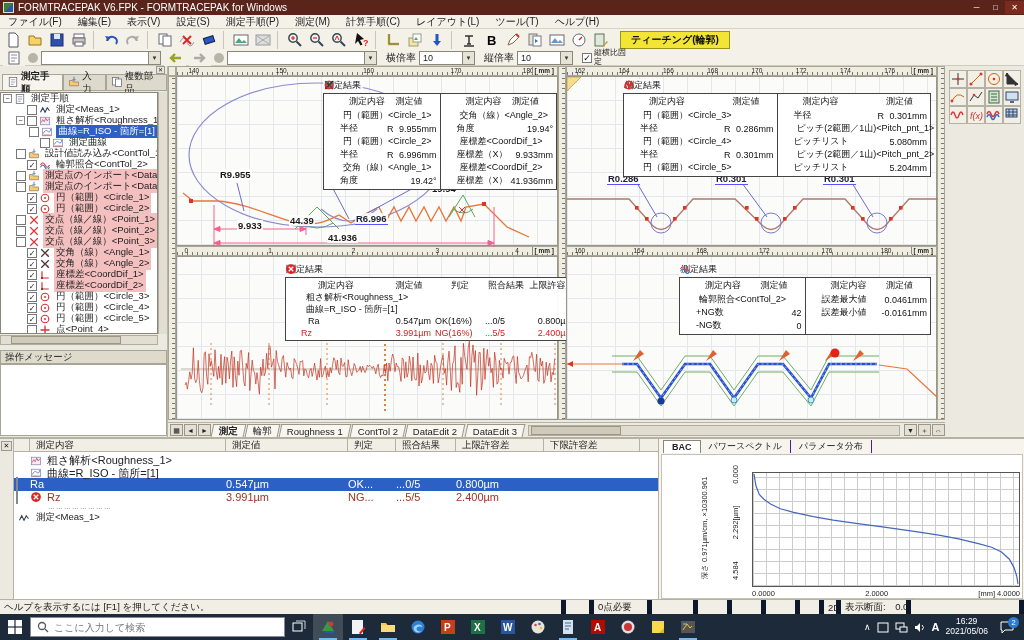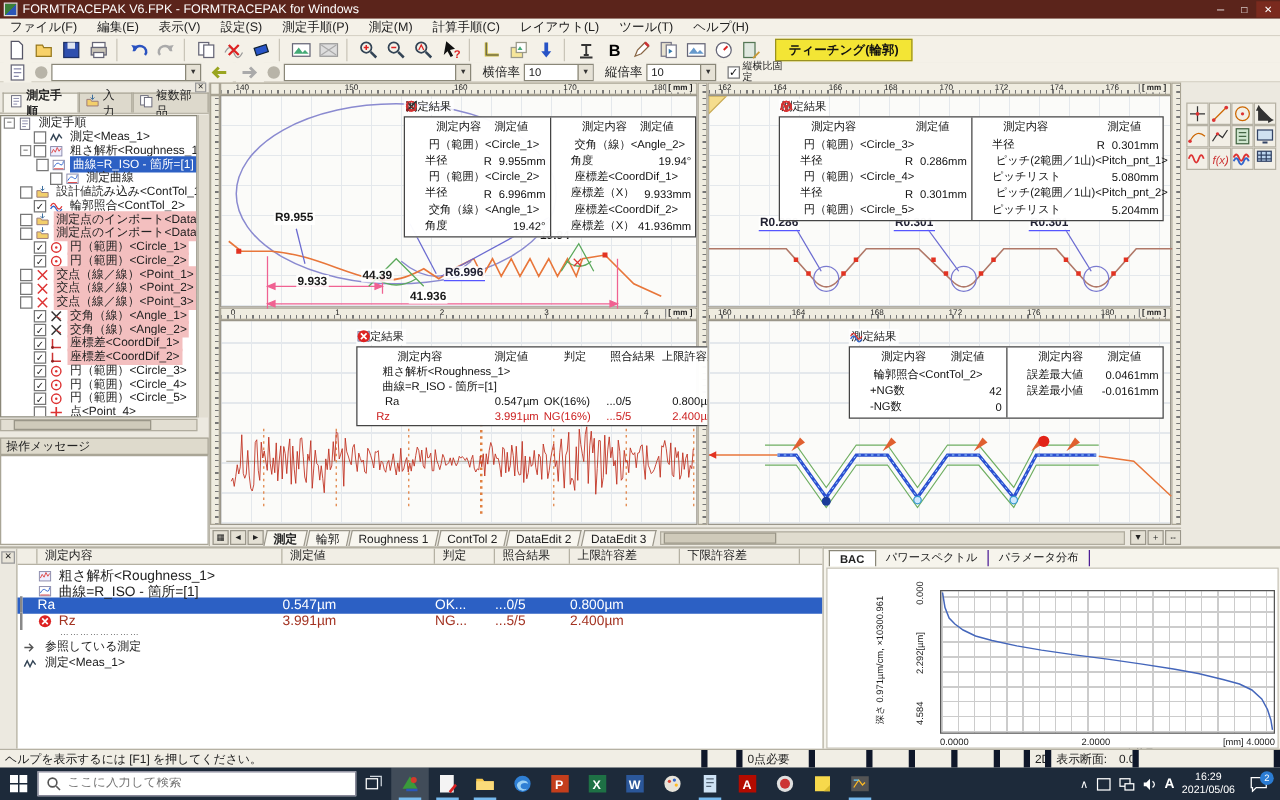--- a/index.html
+++ b/index.html
@@ -92,21 +92,21 @@
   .tabstrip{position:absolute;left:168px;top:422px;width:777px;height:15px;background:#ece9e0;border-top:1px solid #b5b1a3;
     display:flex;align-items:center;font-size:9.5px;gap:1px;padding-left:2px}
   .navb{width:13px;height:12px;border:1px solid #9a968a;background:#e4e0d4;font-size:7px;line-height:11px;text-align:center}
   .dtab{border:1px solid #9a968a;border-bottom:none;background:#f8f6ef;padding:0 6px;height:13px;display:flex;align-items:center;transform:skewX(-12deg)}
   .dtab>span{transform:skewX(12deg)}
   .dtab.first{font-weight:bold}
   .tfill{flex:1;height:11px;background:#e0dccf;border:1px solid #b0ac9e;margin:0 3px;position:relative}
   .tfill .th{position:absolute;left:2px;top:0;width:90px;height:9px;background:#cfcaba;border:1px solid #9a9688}
   
   .righttools{position:absolute;left:945px;top:66px;width:79px;height:371px;background:#ece9e0}
-  .rtgrid{position:absolute;left:4px;top:16px;display:grid;grid-template-columns:repeat(4,18px);grid-auto-rows:18px;gap:0}
+  .rtgrid{position:absolute;left:4px;top:4px;display:grid;grid-template-columns:repeat(4,18px);grid-auto-rows:18px;gap:0}
   .rtb{width:18px;height:18px;border:1px solid #b5b1a3;background:#f2efe6;display:flex;align-items:center;justify-content:center}
   
   .btleft{position:absolute;left:0;top:437px;width:658px;height:162px;background:#fff;border-top:2px solid #b5b1a3}
   .btstrip{position:absolute;left:0;top:0;width:14px;height:100%;background:#ece9e0;border-right:1px solid #b5b1a3}
   .btclose{position:absolute;left:1px;top:2px;width:11px;height:10px;border:1px solid #999;background:#e8e4d8;font-size:7px;line-height:8px;text-align:center}
   .btgrid{display:grid;grid-template-columns:16px 196px 122px 48px 60px 88px 96px;font-size:9.5px;line-height:12px}
   .bthead{position:absolute;left:14px;top:0;width:644px;height:13px;background:#f1eee5;border-bottom:1px solid #b5b1a3}
   .bthead .hc{border-right:1px solid #b5b1a3;padding-left:6px;display:flex;align-items:center}
   .btbody{position:absolute;left:14px;top:14px;width:644px}
   .btrow{height:12.5px;display:grid;grid-template-columns:16px 196px 122px 48px 60px 88px 96px;align-items:center;white-space:nowrap}
@@ -131,21 +131,21 @@
   .bacxticks{position:absolute;left:90px;top:134px;width:268px;display:flex;justify-content:space-between;font-size:7.5px}
   .bacxnote{position:absolute;right:6px;top:143px;font-size:7.5px}
   
   .statusbar{position:absolute;left:0;top:599px;width:1024px;height:15px;background:#f1eee5;border-top:1px solid #b5b1a3;
     display:flex;align-items:stretch;font-size:9.5px}
   .seg{border-right:5px solid #0f172a;display:flex;align-items:center;padding:0 4px;white-space:nowrap;overflow:hidden}
   
   .taskbar{position:absolute;left:0;top:614px;width:1024px;height:26px;background:#1d2a3a;display:flex;align-items:center;color:#fff}
   .tkstart{width:30px;height:26px;display:flex;align-items:center;justify-content:center}
   .tksearch{width:255px;height:20px;background:#fff;border:1px solid #889;display:flex;align-items:center;gap:5px;padding:0 6px;color:#444}
-  .tksearch input{border:none;outline:none;font-size:10px;width:200px;background:transparent;font-family:Liberation Mono, monospace;color:#333}
+  .tksearch input{border:none;outline:none;font-size:10px;width:200px;background:transparent;font-family:Liberation Serif, serif;color:#333}
   .tkview{width:28px;height:26px;display:flex;align-items:center;justify-content:center}
   .tkapp{width:30px;height:26px;display:flex;align-items:center;justify-content:center;position:relative}
   .tkapp.active{background:rgba(255,255,255,.16)}
   .tkapp.open::after{content:"";position:absolute;left:6px;right:6px;bottom:0;height:2px;background:#76b9ed}
   .tktray{margin-left:auto;display:flex;align-items:center;gap:6px;padding-right:4px;font-size:9px}
   .tkclock{text-align:center;font-size:8.5px;line-height:1.15}
   .tkbadge{position:relative;width:26px;height:26px;display:flex;align-items:center;justify-content:center}
   .tkbadge .bdg{position:absolute;right:1px;top:3px;background:#2b7cd3;border-radius:50%;width:11px;height:11px;font-size:7.5px;display:flex;align-items:center;justify-content:center}
 </style>
 </head>
@@ -1196,26 +1196,20 @@
           </span>
           <span>3.991µm</span>
           <span>NG...</span>
           <span>...5/5</span>
           <span>2.400µm</span>
           <span></span>
         </div>
         <div class="btdots">……………………</div>
         <div class="btref">
           <span class="tico"><svg width="12" height="12" viewBox="0 0 16 16">
-              <path d="M2 8h8M7 4l4 4-4 4" fill="none" stroke="#555" stroke-width="1.5"></path>
-            </svg></span>
-          <span>参照している測定</span>
-        </div>
-        <div class="btref">
-          <span class="tico"><svg width="12" height="12" viewBox="0 0 16 16">
               <path d="M2 11l3-6 3 6 3-6 3 4" fill="none" stroke="#345" stroke-width="1.5"></path>
             </svg></span>
           <span>測定&lt;Meas_1&gt;</span>
         </div>
       </div>
   </div>
 
   <div class="bacpanel">
     <div class="bactabs" id="bactabs">
         <span class="bactab active">BAC</span>

